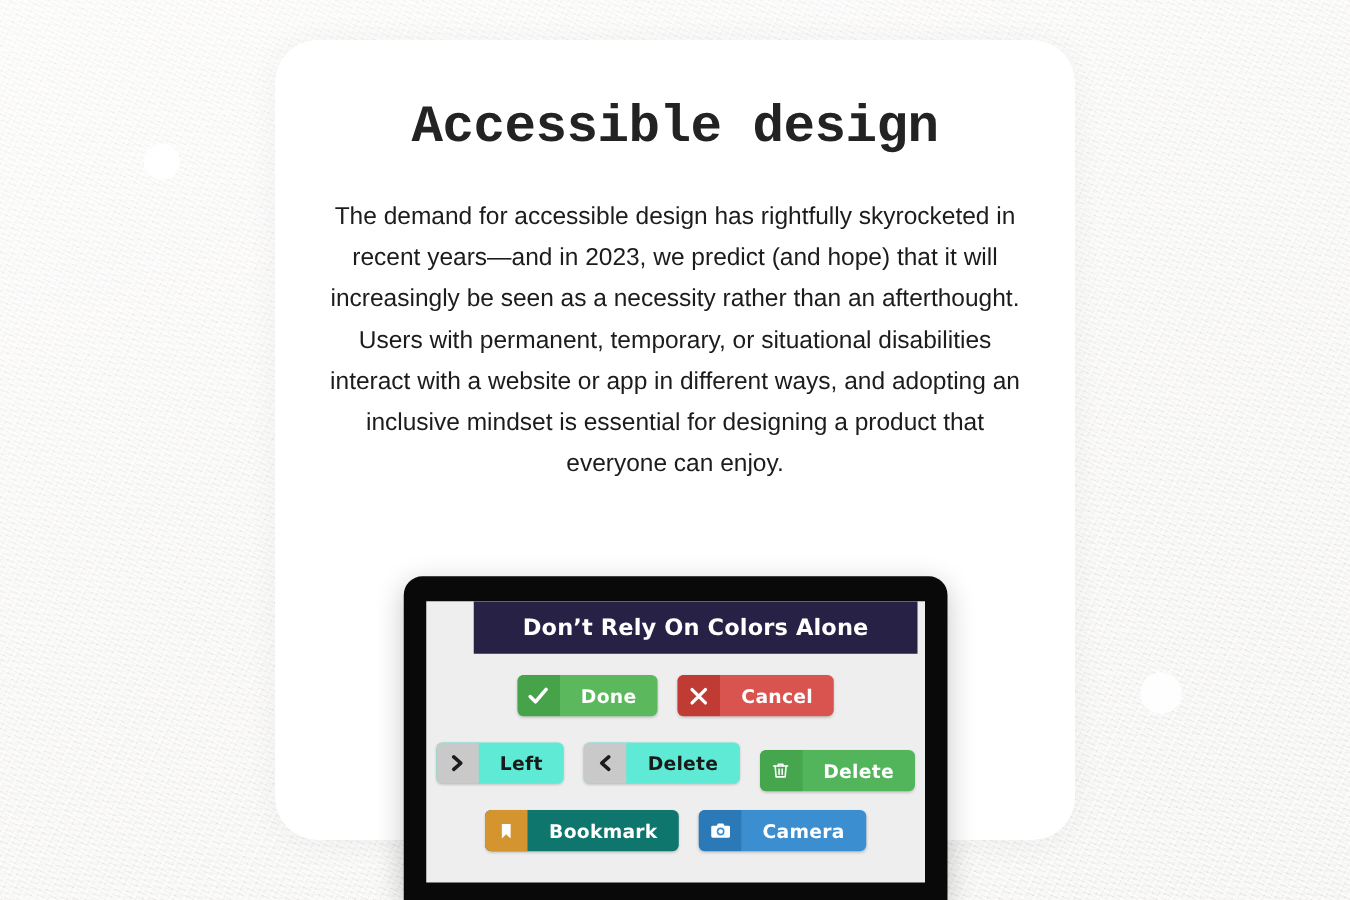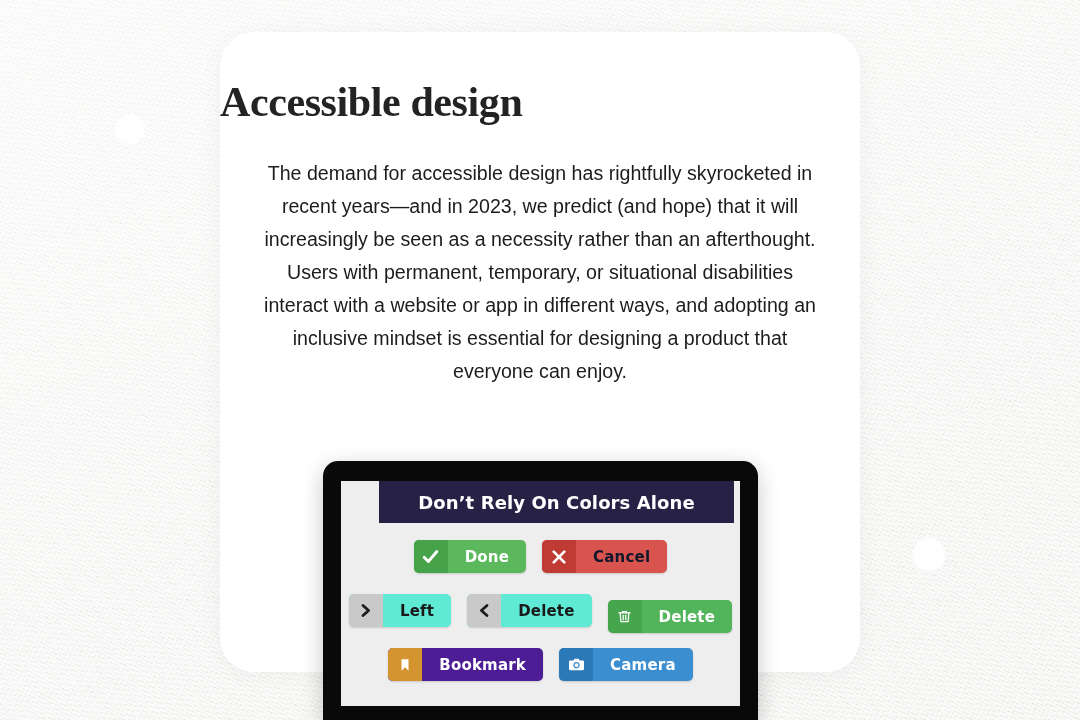--- a/index.html
+++ b/index.html
@@ -45,25 +45,26 @@
     box-shadow: 0 2px 26px rgba(0,0,0,0.045);
     z-index: 1;
     overflow: visible;
   }
 
   #card-title {
     position: absolute;
     left: 0;
     top: 46px;
     width: 640px;
+    text-align: center;
     font-size: 42px;
     font-weight: 800;
     letter-spacing: -0.4px;
     color: #232323;
-    font-family: Liberation Serif, serif;
+    font-family: Liberation Mono, monospace;
   }
 
   #card-body {
     position: absolute;
     left: 36px;
     top: 125px;
     width: 568px;
     text-align: center;
     font-size: 19.6px;
     line-height: 33px;
@@ -161,31 +162,31 @@
   }
   .ui-btn svg { display: block; }
 
   
   .v-green      { background: #5cb85c; }
   .v-green .ico { background: #47a349; }
   .v-green .lbl { color: #ffffff; }
 
   .v-red      { background: #d9534f; }
   .v-red .ico { background: #bf3b33; }
-  .v-red .lbl { color: #0f172a; text-align: center; }
+  .v-red .lbl { color: #ffffff; text-align: center; }
 
   .v-gray      { background: #5eead4; }
   .v-gray .ico { background: #c9c9c9; }
   .v-gray .lbl { color: #1a1a1a; }
 
   .v-green2      { background: #53b55b; margin-top: 12px; }
   .v-green2 .ico { background: #45a64d; }
   .v-green2 .lbl { color: #ffffff; }
 
-  .v-orange      { background: #4c1d95; }
+  .v-orange      { background: #0f766e; }
   .v-orange .ico { background: #d4942f; }
   .v-orange .lbl { color: #ffffff; }
 
   .v-blue      { background: #3b8ed0; }
   .v-blue .ico { background: #2c79b8; }
   .v-blue .lbl { color: #ffffff; }
 </style>
 </head>
 <body>
 

